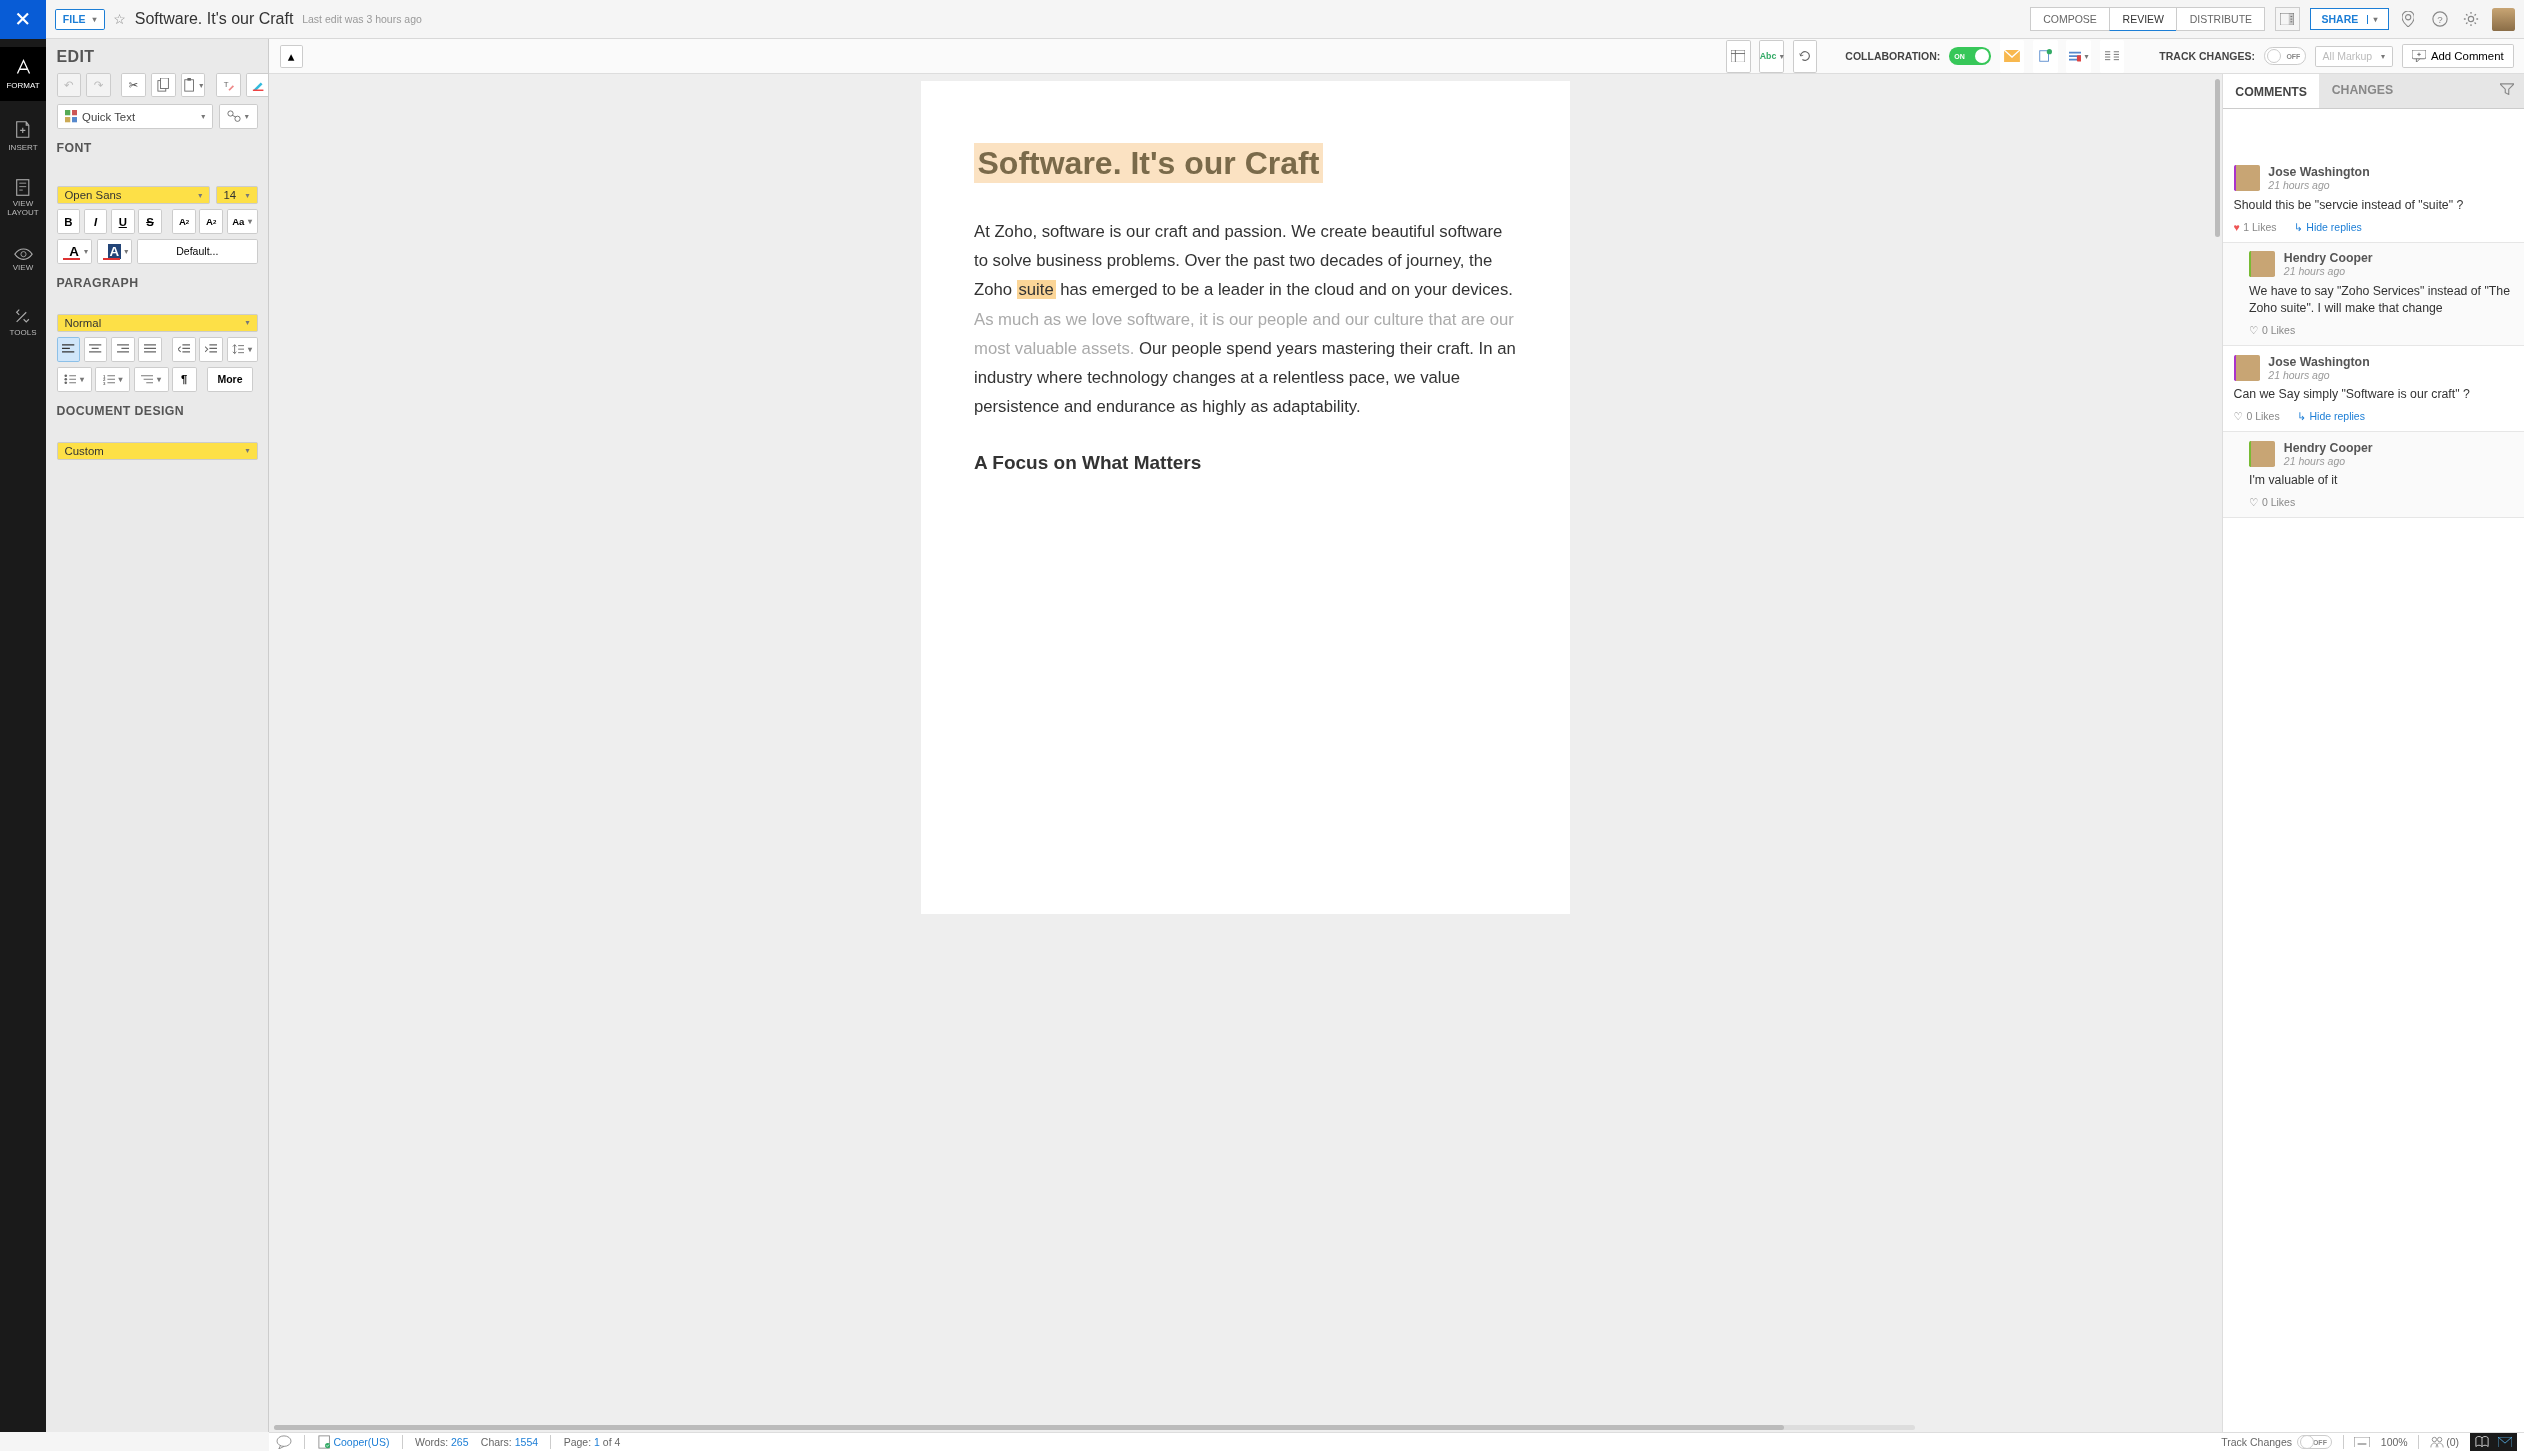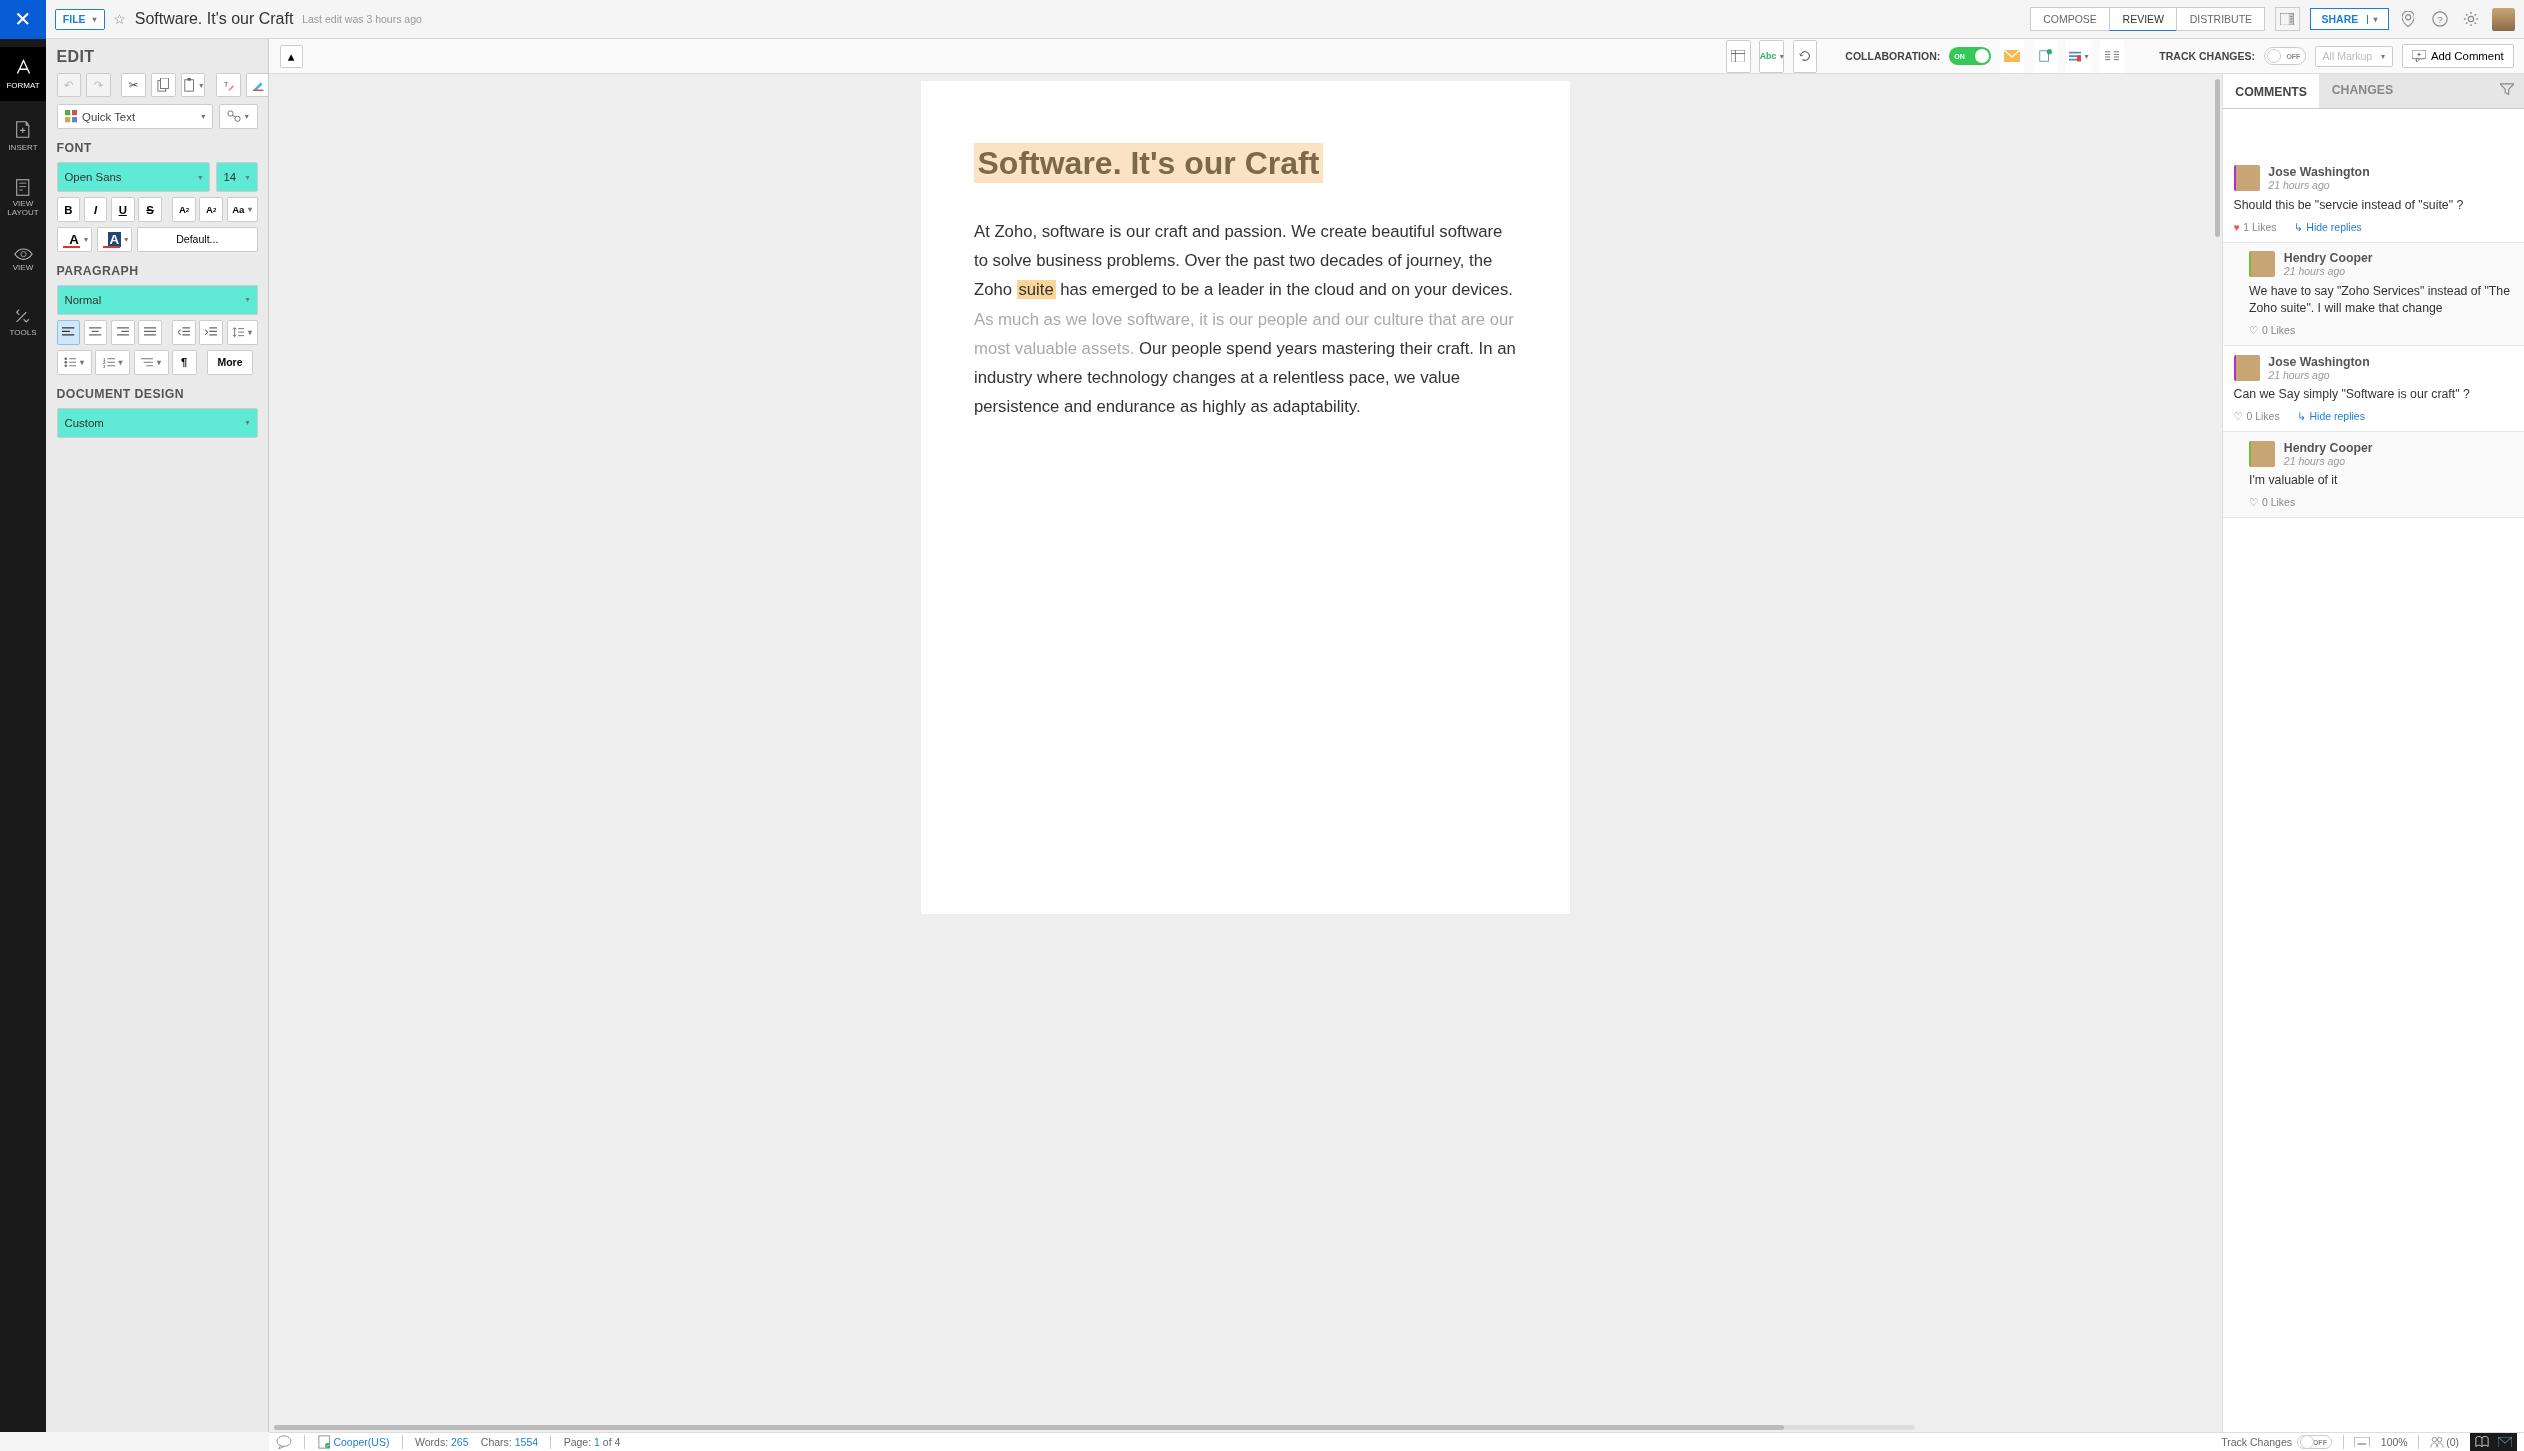--- a/index.html
+++ b/index.html
@@ -27,21 +27,21 @@
 .rail-icon { font-size: 16px; }
 
 
 .left-panel { position: absolute; left: 46px; top: 39px; bottom: 19px; width: 223px; background: #eaeaea; border-right: 0.9px solid #ccc; padding: 8.8px 10.5px; overflow-y: auto; }
 .panel-title { font-size: 16px; font-weight: 700; color: #555; margin-bottom: 7px; letter-spacing: 0.4px; }
 .tool-row { display: flex; gap: 5.3px; margin-bottom: 7px; align-items: center; }
 .tool-btn { min-width: 24.5px; height: 24.5px; border: 0.9px solid #ccc; background: #fff; display: flex; align-items: center; justify-content: center; font-size: 11.4px; color: #444; border-radius: 1.8px; }
 .tool-btn.wide { flex: 1; justify-content: space-between; padding: 0 7px; }
 .tool-btn.disabled { color: #bbb; background: #f3f3f3; }
 .section-title { font-size: 12.3px; font-weight: 700; color: #555; margin: 12.3px 0 7px; letter-spacing: 0.4px; }
-.dropdown { width: 100%; height: 30px; border: 0.9px solid #ccc; background: #5eead4; display: flex; align-items: center; justify-content: space-between; padding: 0 7px; font-size: 11.4px; border-radius: 1.8px; }
+.dropdown { width: 100%; height: 18px; border: 0.9px solid #ccc; background: #fde047; display: flex; align-items: center; justify-content: space-between; padding: 0 7px; font-size: 11.4px; border-radius: 1.8px; margin-top: 24px; }
 .font-row { display: flex; gap: 5.3px; }
 .font-name { flex: 1; }
 .font-size { width: 42px; }
 .btn-grid { display: flex; gap: 3.5px; margin-top: 5.3px; }
 .fmt-btn { width: 24.5px; height: 24.5px; border: 0.9px solid #ccc; background: #fff; display: flex; align-items: center; justify-content: center; font-size: 11.4px; font-weight: 600; border-radius: 1.8px; }
 .fmt-btn.sel { background: #d0e6fa; border-color: #8cc0e8; }
 .default-btn { flex: 1; height: 24.5px; border: 0.9px solid #ccc; background: #fff; font-size: 10.5px; border-radius: 1.8px; }
 .color-row { display: flex; gap: 5.3px; margin-top: 5.3px; }
 .color-btn { width: 35px; height: 24.5px; border: 0.9px solid #ccc; background: #fff; display: flex; align-items: center; justify-content: center; position: relative; border-radius: 1.8px; }
 .color-bar { position: absolute; bottom: 2.6px; left: 5.3px; right: 10.5px; height: 2.6px; }
@@ -456,20 +456,21 @@
 
 <div class="editor-wrap">
   <div class="scrollbar-track">
       <div class="scrollbar-thumb"></div>
     </div>
   <div class="page">
     <h1><span class="doc-h1">Software. It's our Craft</span></h1>
     <p style="margin-top:24.5px">
       <span>At Zoho, software is our craft and passion. We create beautiful software to solve business problems. Over the past two decades of  journey, the Zoho </span><span class="highlight-word">suite</span><span> has emerged to be a leader in the cloud and on your devices.  </span><span class="faded-text">As much as we love software, it is our people and our culture that are our most valuable assets.</span><span>   Our people spend years mastering their  craft. In an industry where technology changes at a relentless pace, we value persistence and endurance as highly as adaptability.</span>
     </p>
+    <h2 class="doc-h2">A Focus on What Matters</h2>
   </div>
   <div class="hscroll">
       <div class="hscroll-track"></div>
       <div class="hscroll-thumb"></div>
     </div>
 </div>
 
 <div class="right-panel">
   <div class="tabs-row">
     <div class="tab active">COMMENTS</div>

